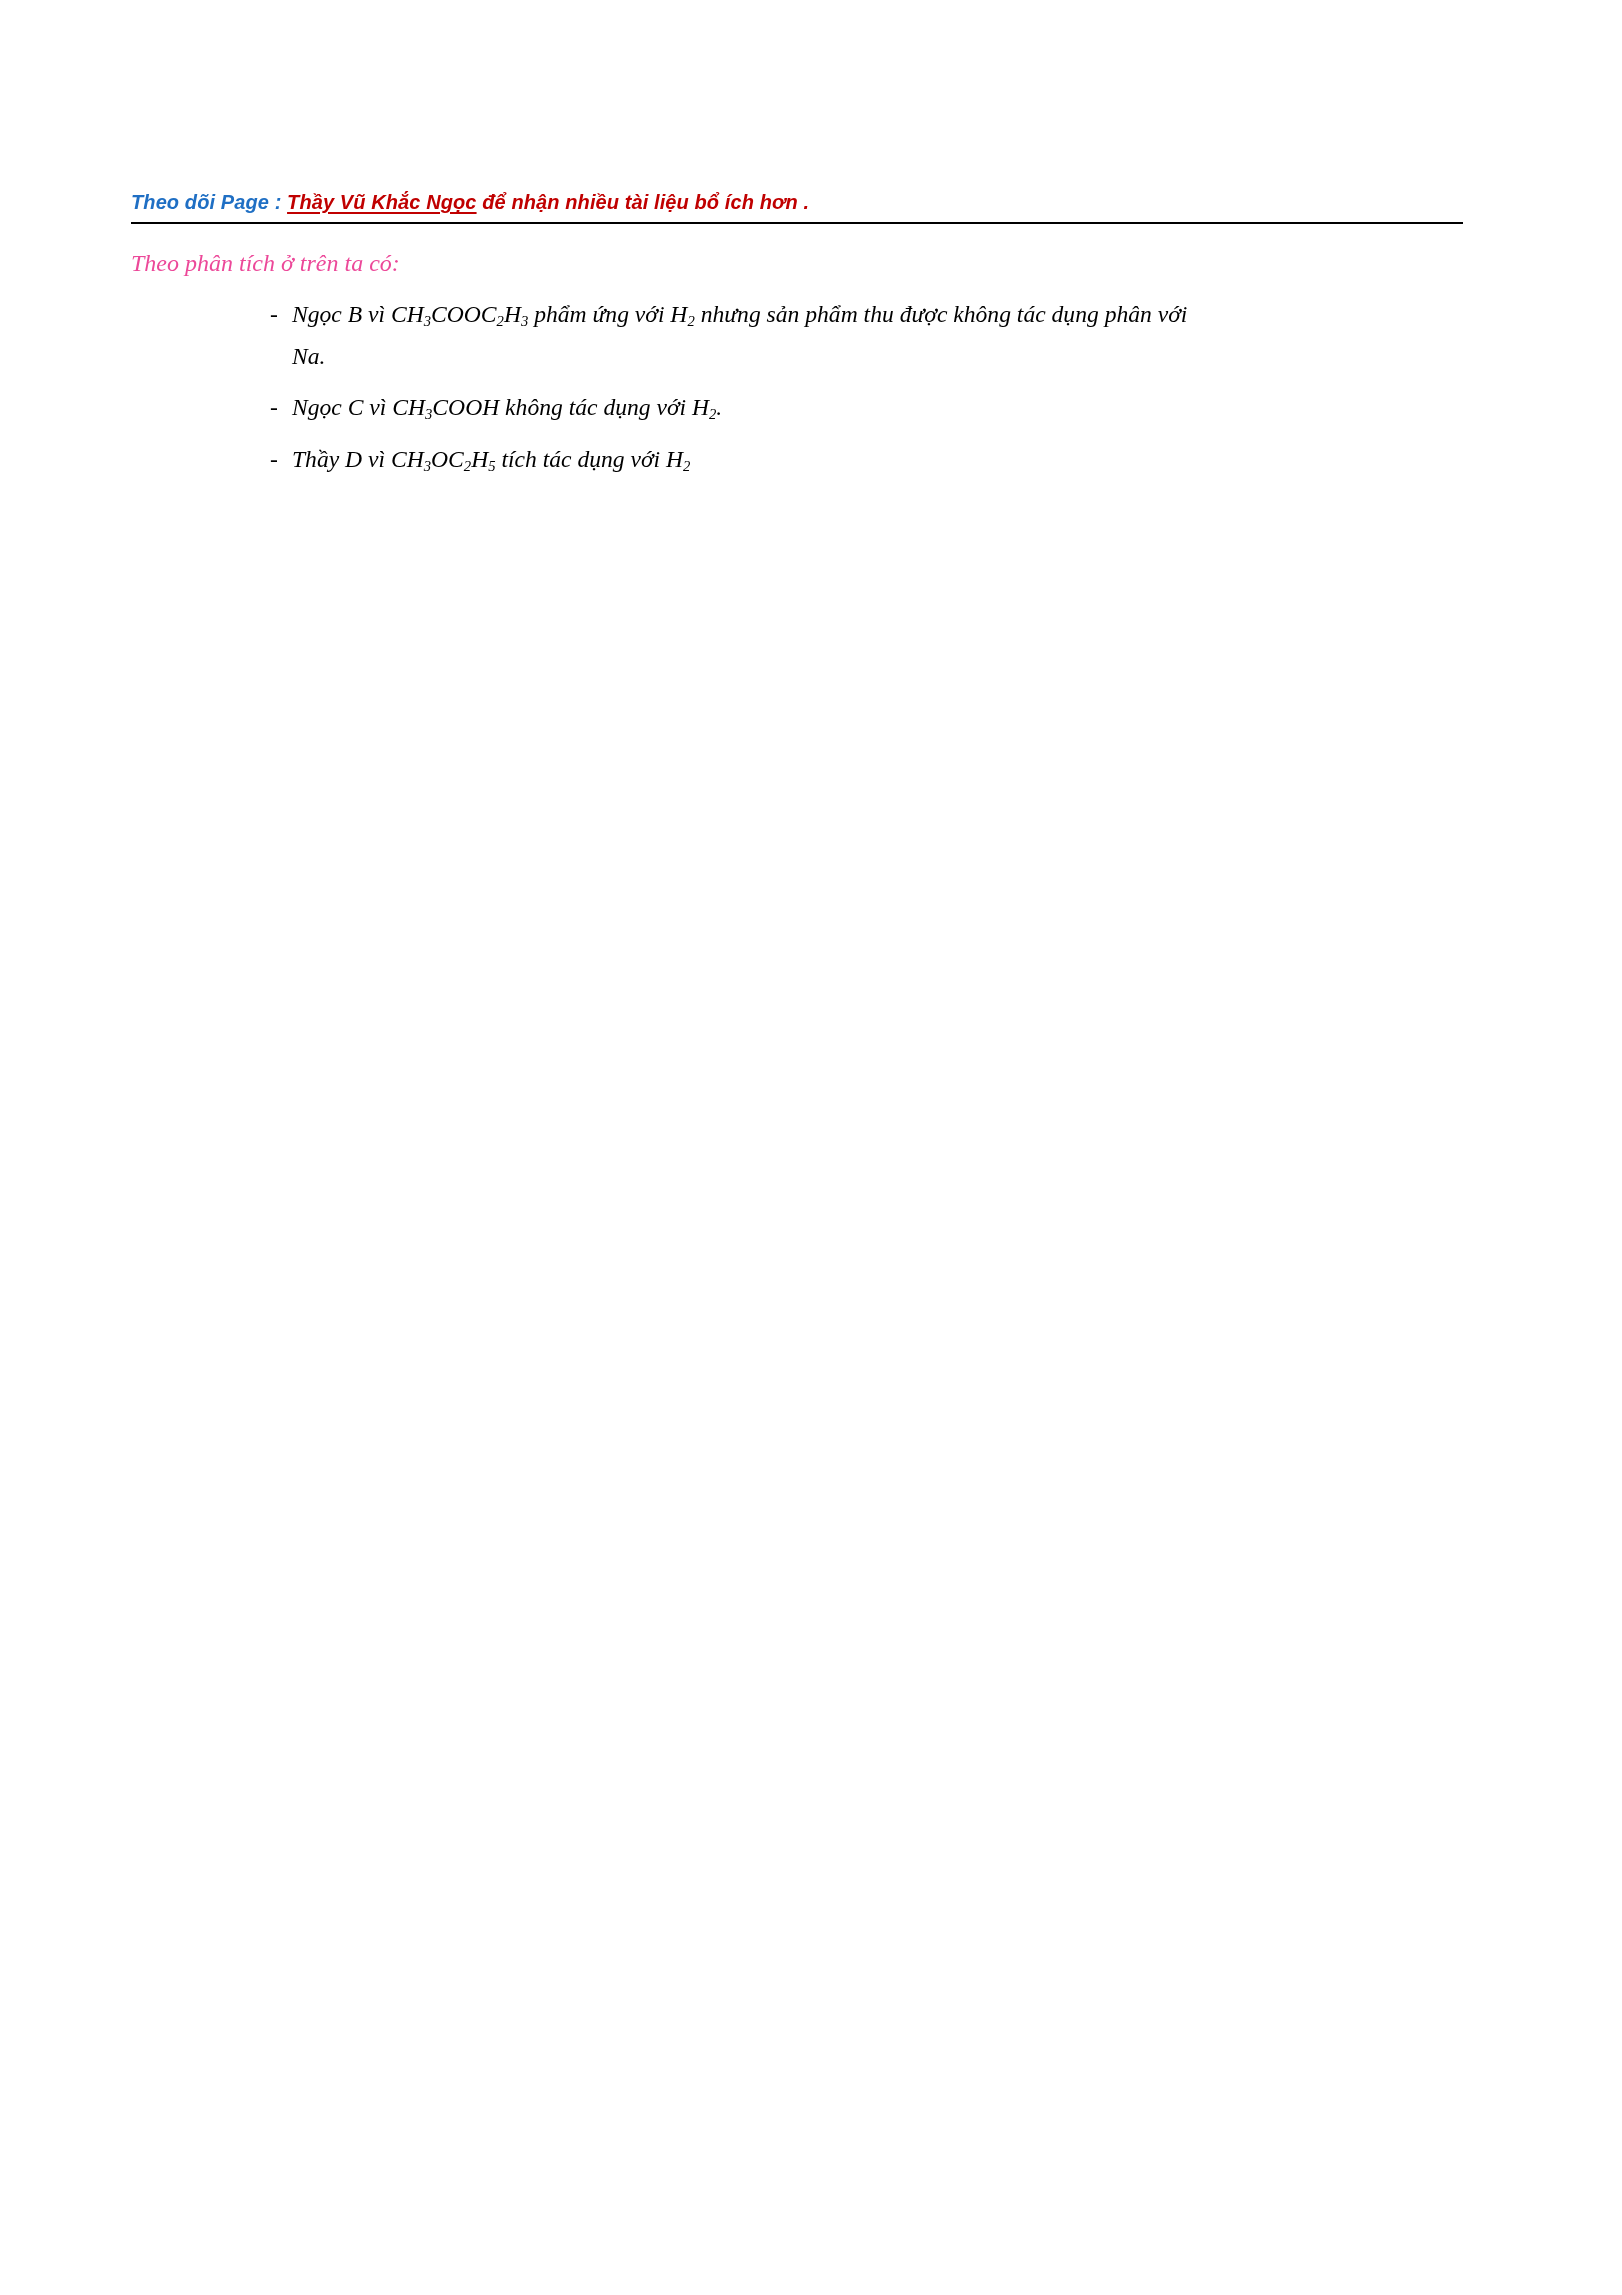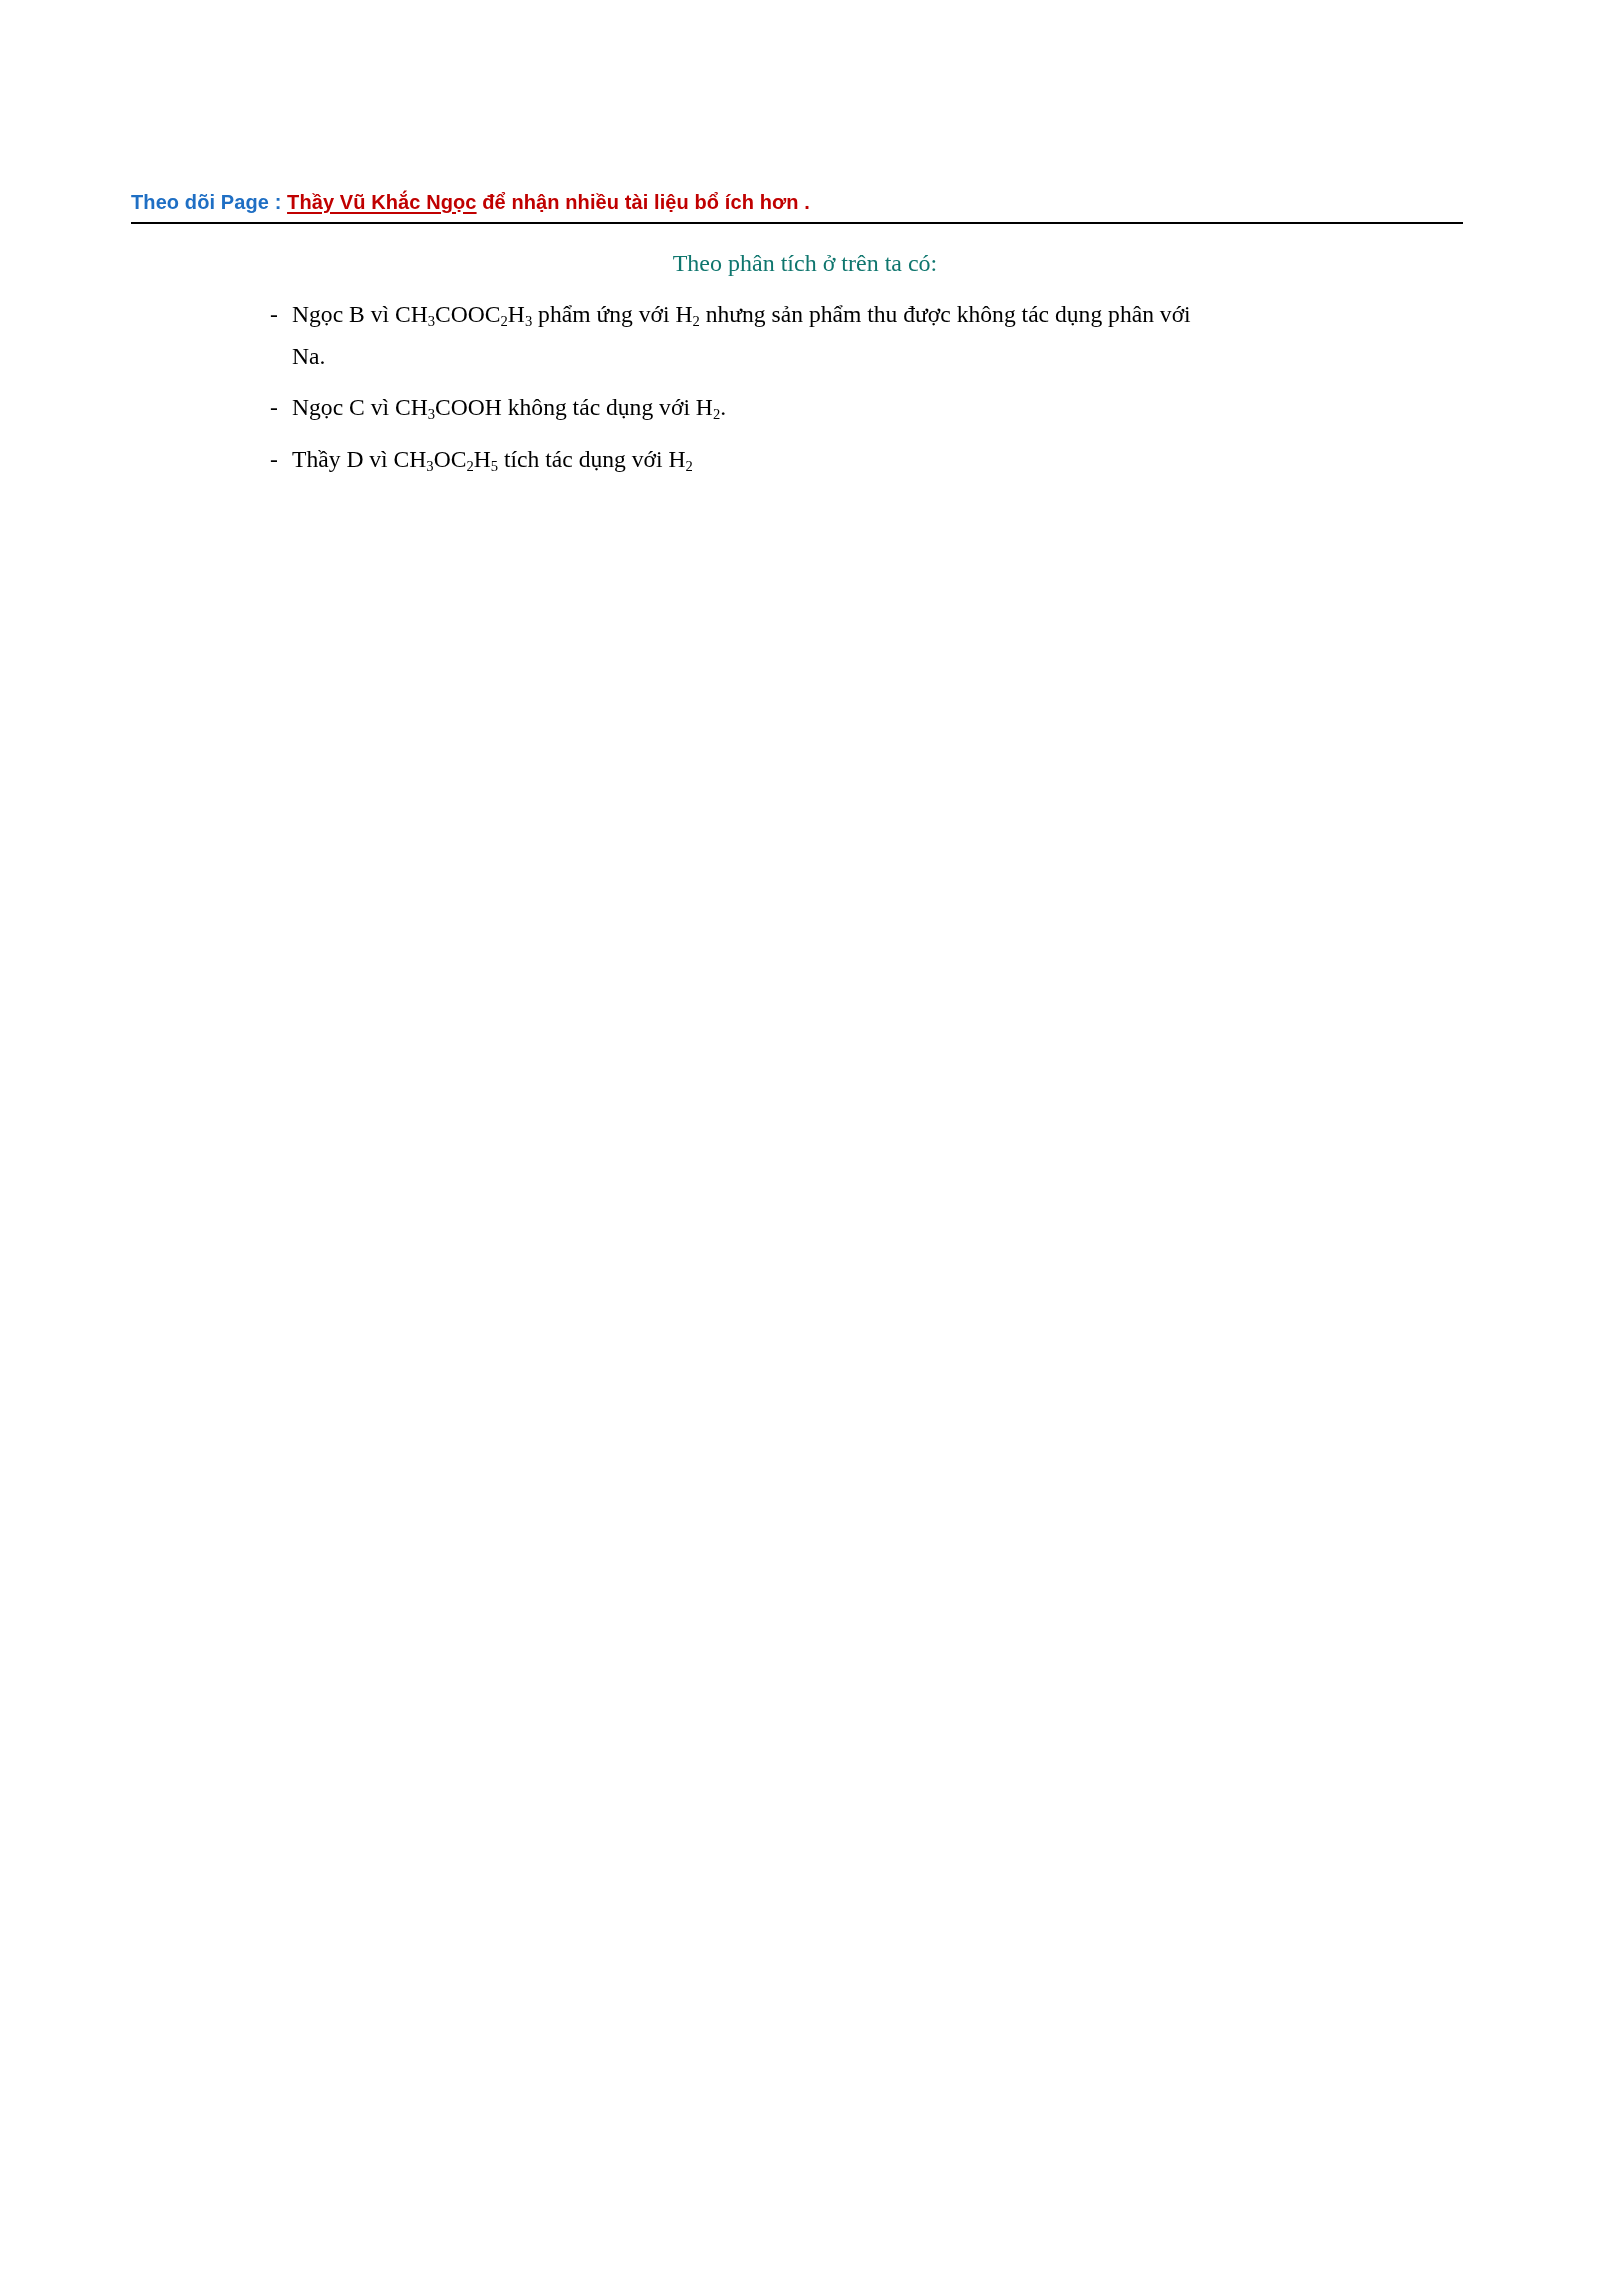--- a/index.html
+++ b/index.html
@@ -15,20 +15,21 @@
     position: relative;
     overflow: hidden;
   }
   .page {
     position: absolute;
     top: 0;
     left: 0;
     width: 1622px;
     height: 2295px;
     background: #ffffff;
+    font-style: italic;
   }
   .content {
     position: absolute;
     left: 131px;
     top: 190px;
     width: 1348px;
   }
 
   
   .header-line {
@@ -54,22 +55,21 @@
     margin-top: 6.5px;
     border-bottom: 2px solid #000000;
     width: 1332px;
   }
 
   
   .body-text {
     font-family: "Liberation Serif", serif;
     font-size: 23.6px;
     line-height: 1.0;
-    color: #0f766e;
-    text-align: center;
+    color: #ec4899;
   }
   .intro {
     margin-top: 27.5px;
     margin-left: 0px;
     font-size: 24px;
   }
 
   .bullets {
     margin-top: 22px;
     margin-left: 139px;

